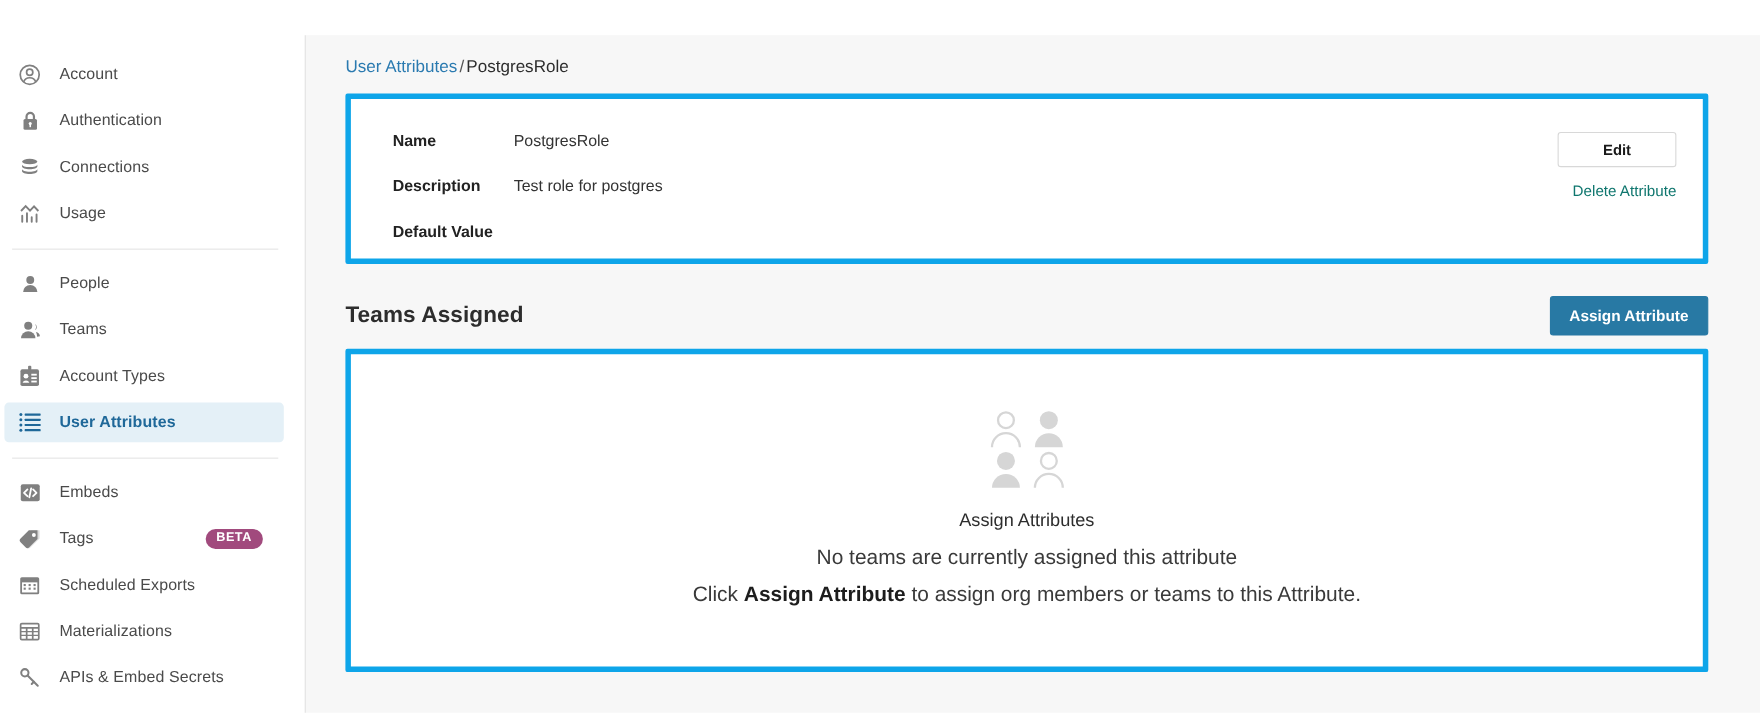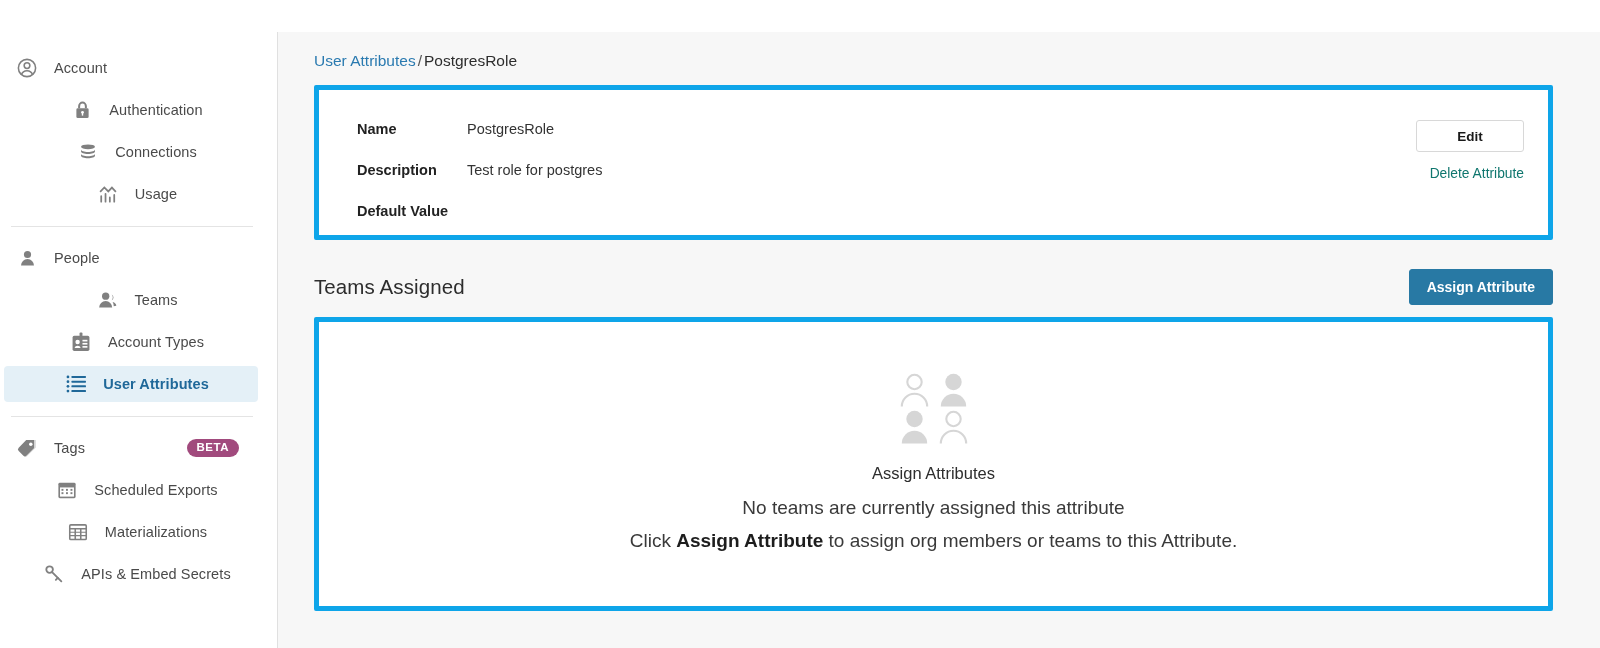--- a/index.html
+++ b/index.html
@@ -34,21 +34,21 @@
   .nav-item {
     display: flex;
     align-items: center;
     height: 36px;
     margin: 0 19px 0 4px;
     padding-left: 10px;
     border-radius: 4px;
     cursor: pointer;
     user-select: none;
   }
-  .nav-item + .nav-item { margin-top: 6px; justify-content: center; }
+  .nav-item + .nav-item { margin-top: 6px; }
 
   .nav-icon {
     width: 26px;
     height: 26px;
     flex: 0 0 26px;
     display: flex;
     align-items: center;
     justify-content: center;
     margin-right: 14px;
     color: #808080;
@@ -173,21 +173,21 @@
   #section-header {
     display: flex;
     align-items: center;
     justify-content: space-between;
     height: 36px;
     margin-bottom: 12px;
   }
   #section-title {
     font-size: 20.5px;
     color: #2d2d2d;
-    font-weight: normal;
+    font-weight: bold;
     letter-spacing: 0.1px;
   }
   .btn-primary {
     height: 36px;
     background: #2879a4;
     border: 1px solid #2879a4;
     border-radius: 3px;
     color: #ffffff;
     font-family: "Liberation Sans", sans-serif;
     font-size: 14px;
@@ -321,20 +321,29 @@
             <rect x="6.4" y="7.3" width="16" height="2.2" rx="0.6"></rect>
       <circle cx="2.6" cy="13.6" r="1.5"></circle>
             <rect x="6.4" y="12.5" width="16" height="2.2" rx="0.6"></rect>
       <circle cx="2.6" cy="18.8" r="1.5"></circle>
             <rect x="6.4" y="17.7" width="16" height="2.2" rx="0.6"></rect>
           </svg>
         </span>
         <span class="nav-label">User Attributes</span>
       </div>
       <div class="nav-divider"></div>
+      <div class="nav-item">
+        <span class="nav-icon">
+          <svg width="23" height="22" viewBox="0 0 24 24" fill="none">
+      <rect x="2.6" y="3.6" width="18.8" height="16.8" rx="2" fill="currentColor"></rect>
+      <path d="M9.2 8.6 5.8 12l3.4 3.4M14.8 8.6 18.2 12l-3.4 3.4M12.9 7.6l-1.8 8.8" stroke="#fff" stroke-width="1.8" stroke-linecap="round" stroke-linejoin="round"></path>
+          </svg>
+        </span>
+        <span class="nav-label">Embeds</span>
+      </div>
       <div class="nav-item">
         <span class="nav-icon">
           <svg width="23" height="22" viewBox="0 0 24 24" fill="currentColor">
       <path d="M13.2 3.4 4.1 12.5a2.6 2.6 0 0 0 0 3.7l4.3 4.3a2.6 2.6 0 0 0 3.7 0l9.1-9.1V3.4z" opacity="0.28"></path>
       <path d="M10.6 3.4 2.4 11.6a2.6 2.6 0 0 0 0 3.7l4.9 4.9a2.6 2.6 0 0 0 3.7 0l8.2-8.2V3.4z"></path>
       <circle cx="15.6" cy="8" r="1.9" fill="#fff"></circle>
           </svg>
         </span>
         <span class="nav-label">Tags</span>
         <span class="beta-badge">BETA</span>

